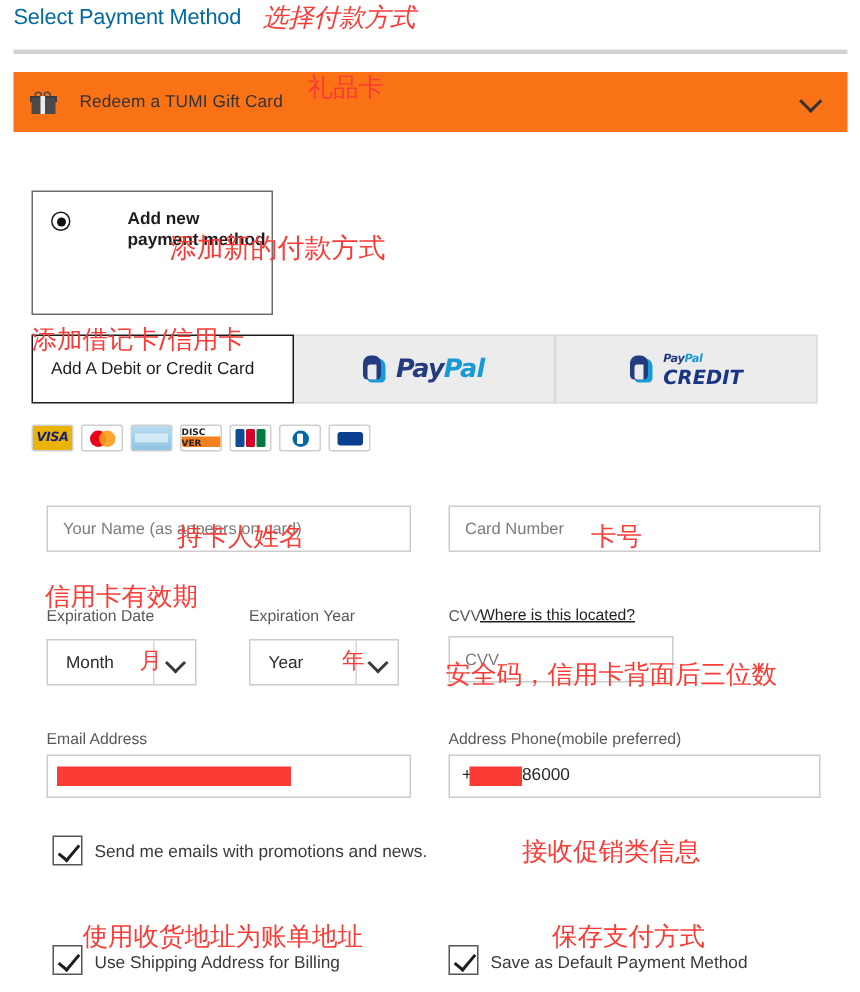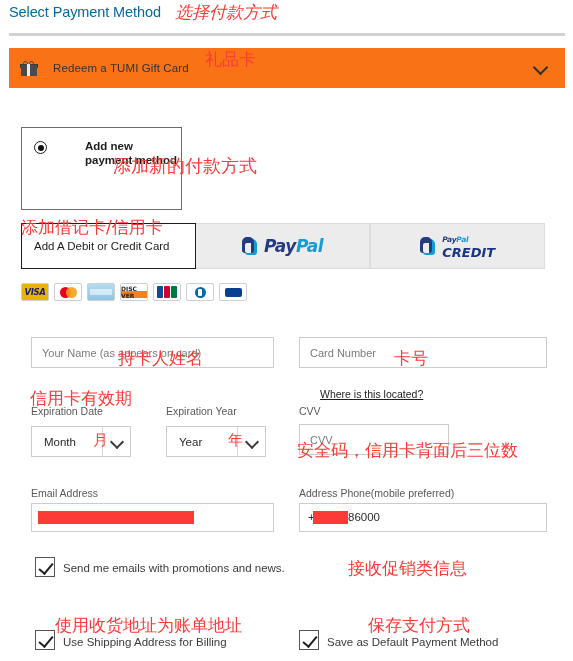--- a/index.html
+++ b/index.html
@@ -462,21 +462,21 @@
 <div class="note" style="left:93px; top:433px; font-size:15px;">月</div>
 
 <div class="field-label" style="left:166px; top:405px;">Expiration Year</div>
 <div class="sel-wrap" style="left:166px; top:426px; width:100px;">
   <span class="sel-text">Year</span>
   <span class="sel-arrow"></span>
 </div>
 <div class="note" style="left:228px; top:433px; font-size:15px;">年</div>
 
 <div class="field-label" style="left:299px; top:405px;">CVV</div>
-<div class="cvv-link" style="left:320px; top:388px;">Where is this located?</div>
+<div class="cvv-link" style="left:320px; top:404px;">Where is this located?</div>
 <input class="inp" style="left: 299px; top: 424px; width: 150px; height: 31px;" placeholder="CVV">
 <div class="note" style="left:297px; top:442px; font-size:17px;">安全码，信用卡背面后三位数</div>
 
 <div class="field-label" style="left:31px; top:487px;">Email Address</div>
 <input class="inp" style="left: 31px; top: 503px; width: 243px; height: 29px;">
 <div class="redact" style="left:38px; top:511px; width:156px; height:13px;"></div>
 
 <div class="field-label" style="left:299px; top:487px;">Address Phone(mobile preferred)</div>
 <input class="inp" style="left: 299px; top: 503px; width: 248px; height: 29px;">
 <div style="position:absolute; left:308px; top:511px; font-size:11.5px; color:#2a2a2a;">

